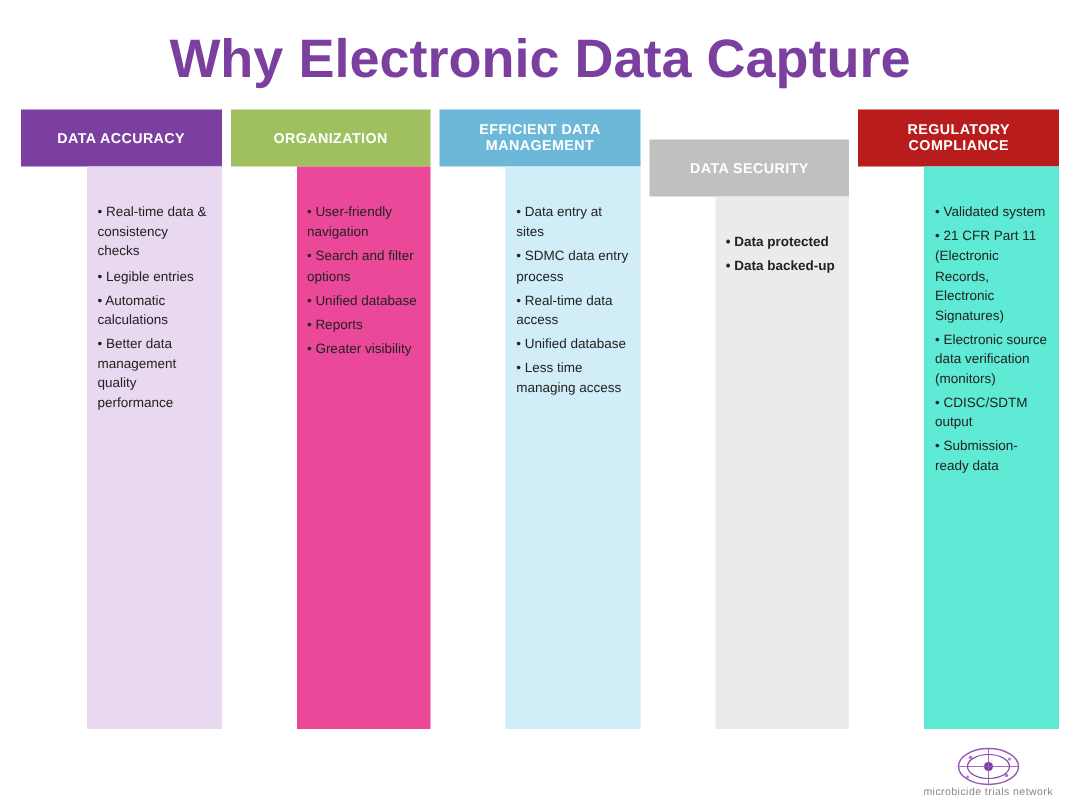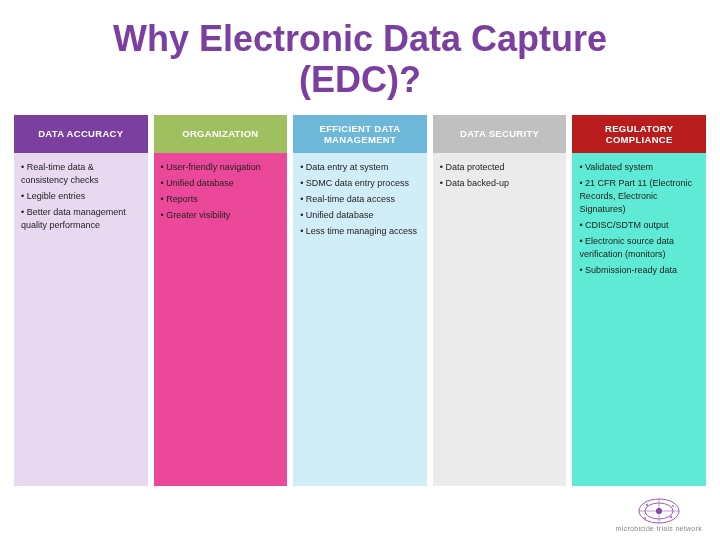--- a/index.html
+++ b/index.html
@@ -46,33 +46,34 @@
       color: #ffffff;
       letter-spacing: 0.3px;
       min-height: 38px;
       display: flex;
       align-items: center;
       justify-content: center;
     }
     .col-header.accuracy { background-color: #7b3fa0; }
     .col-header.organization { background-color: #a0c060; }
     .col-header.efficient { background-color: #6db8d8; }
-    .col-header.security { background-color: #c0c0c0; }
+    .col-header.security { background-color: #c0c0c0; margin-top: 20px; }
     .col-header.regulatory { background-color: #b91c1c; }
     .col-body {
       flex: 1;
-      padding: 8px 7px;
+      padding: 24px 7px;
       font-size: 9px;
       line-height: 1.45;
       color: #222222;
+      margin-left: 44px;
     }
     .col-body.accuracy { background-color: #e8d8f0; }
     .col-body.organization { background-color: #ec4899; }
     .col-body.efficient { background-color: #d0edf8; }
-    .col-body.security { background-color: #ebebeb; }
+    .col-body.security { background-color: #ebebeb; font-weight: bold; }
     .col-body.regulatory { background-color: #5eead4; }
     .col-body ul {
       list-style: none;
       padding: 0;
     }
     .col-body ul li::before {
       content: "• ";
     }
     .col-body ul li {
       margin-bottom: 3px;
@@ -100,54 +101,55 @@
       letter-spacing: 0.3px;
     }
   </style>
 </head>
 <body>
 
 <div class="page">
   <div class="title-section">
     <h1>
       <span>Why Electronic Data Capture</span><br>
-      <span>(EDC)?</span>
     </h1>
   </div>
 
   <div class="columns-container">
 
     <div class="column">
       <div class="col-header accuracy">DATA ACCURACY</div>
       <div class="col-body accuracy">
         <ul>
           <li>Real-time data &amp; consistency checks</li>
           <li>Legible entries</li>
+          <li>Automatic calculations</li>
           <li>Better data management quality performance</li>
         </ul>
       </div>
     </div>
 
     <div class="column">
       <div class="col-header organization">ORGANIZATION</div>
       <div class="col-body organization">
         <ul>
           <li>User-friendly navigation</li>
+          <li>Search and filter options</li>
           <li>Unified database</li>
           <li>Reports</li>
           <li>Greater visibility</li>
         </ul>
       </div>
     </div>
 
     <div class="column">
       <div class="col-header efficient">EFFICIENT DATA MANAGEMENT</div>
       <div class="col-body efficient">
         <ul>
-          <li>Data entry at system</li>
+          <li>Data entry at sites</li>
           <li>SDMC data entry process</li>
           <li>Real-time data access</li>
           <li>Unified database</li>
           <li>Less time managing access</li>
         </ul>
       </div>
     </div>
 
     <div class="column">
       <div class="col-header security">DATA SECURITY</div>
@@ -158,22 +160,22 @@
         </ul>
       </div>
     </div>
 
     <div class="column">
       <div class="col-header regulatory">REGULATORY COMPLIANCE</div>
       <div class="col-body regulatory">
         <ul>
           <li>Validated system</li>
           <li>21 CFR Part 11 (Electronic Records, Electronic Signatures)</li>
+          <li>Electronic source data verification (monitors)</li>
           <li>CDISC/SDTM output</li>
-          <li>Electronic source data verification (monitors)</li>
           <li>Submission-ready data</li>
         </ul>
       </div>
     </div>
   </div>
 
   <div class="footer">
     <div class="logo-container">
       <svg class="logo-graphic" viewBox="0 0 44 28">
 

